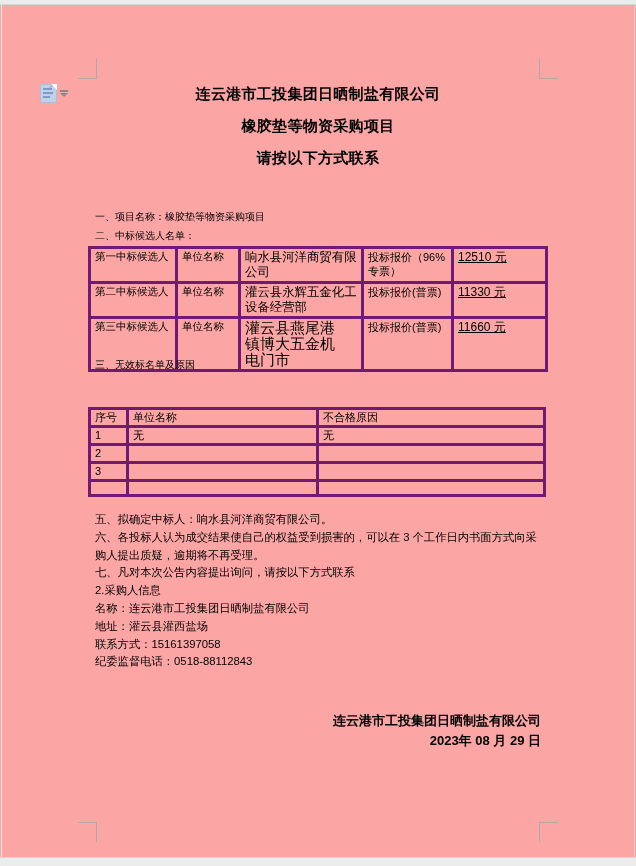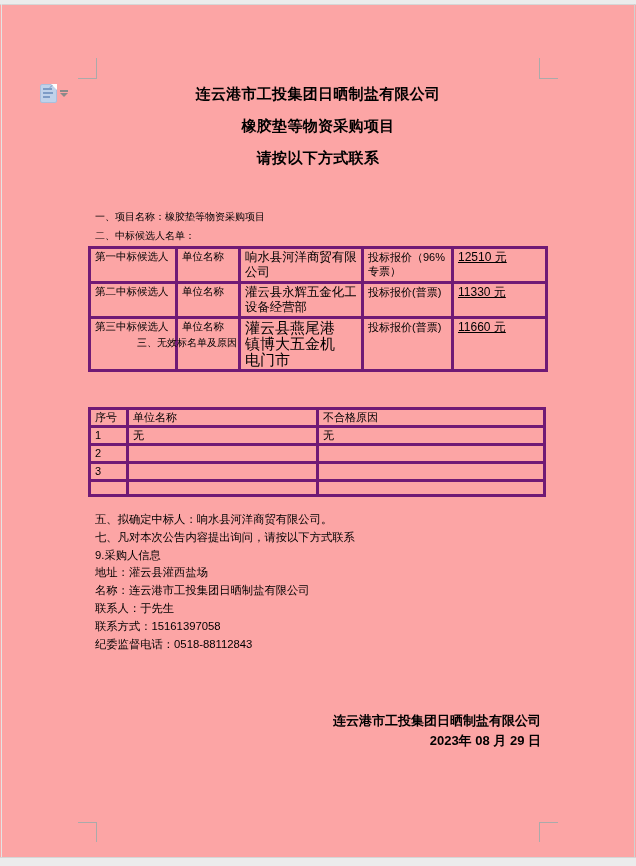--- a/index.html
+++ b/index.html
@@ -38,21 +38,21 @@
   .dd{position:absolute;left:22px;top:8px;width:9px;height:8px;}
   .dd-bar{width:8px;height:2px;background:#8a8a8a;}
   .dd-tri{margin-top:1px;width:0;height:0;border-left:4px solid transparent;border-right:4px solid transparent;border-top:4px solid #8a8a8a;}
 
   
   .title{position:absolute;left:0;width:636px;text-align:center;font-weight:bold;font-size:15px;line-height:20px;letter-spacing:0.3px;}
   .t1{top:84px;} .t2{top:116px;} .t3{top:148px;}
 
   
   .line{position:absolute;left:95px;font-size:10px;line-height:14px;white-space:nowrap;}
-  .sec1{top:210px;} .sec2{top:229px;} .sec3{top:336px;margin-left:42px;}
+  .sec1{top:210px;} .sec2{top:229px;} .sec3{top:358px;}
 
   
   table{border-collapse:collapse;table-layout:fixed;position:absolute;left:88px;}
   td,th{border:3px solid #701a75;vertical-align:top;padding:1px 4px;font-weight:normal;text-align:left;overflow:hidden;}
   .t-cand{top:246px;width:458px;font-size:10.5px;line-height:13px;}
   .t-cand td.company{font-size:12.4px;line-height:15px;padding-right:2px;}
   .t-cand td.company-alt{font-size:15px;line-height:16px;padding-right:16px;}
   .t-cand td.pricelab{font-size:11px;line-height:14px;}
   .t-cand td.price{font-size:12px;line-height:14px;text-decoration:underline;}
   .t-inv{top:407px;width:457px;font-size:11px;line-height:13px;}
@@ -168,25 +168,25 @@
     <tr style="height:15px">
       <td></td>
       <td></td>
       <td></td>
     </tr>
   </tbody>
     </table>
 
   <div class="paras">
     <div>五、拟确定中标人：响水县河洋商贸有限公司。</div>
+    <div>六、各投标人认为成交结果使自己的权益受到损害的，可以在 3 个工作日内书面方式向采购人提出质疑，逾期将不再受理。</div>
     <div>七、凡对本次公告内容提出询问，请按以下方式联系</div>
-    <div>9.采购人信息</div>
+    <div>2.采购人信息</div>
+    <div>名称：连云港市工投集团日晒制盐有限公司</div>
     <div>地址：灌云县灌西盐场</div>
-    <div>名称：连云港市工投集团日晒制盐有限公司</div>
-    <div>联系人：于先生</div>
     <div>联系方式：15161397058</div>
     <div>纪委监督电话：0518-88112843</div>
   </div>
 
   <div class="footer">
     <div>连云港市工投集团日晒制盐有限公司</div>
     <div>2023年 08 月 29 日</div>
   </div>
 
 </div>

